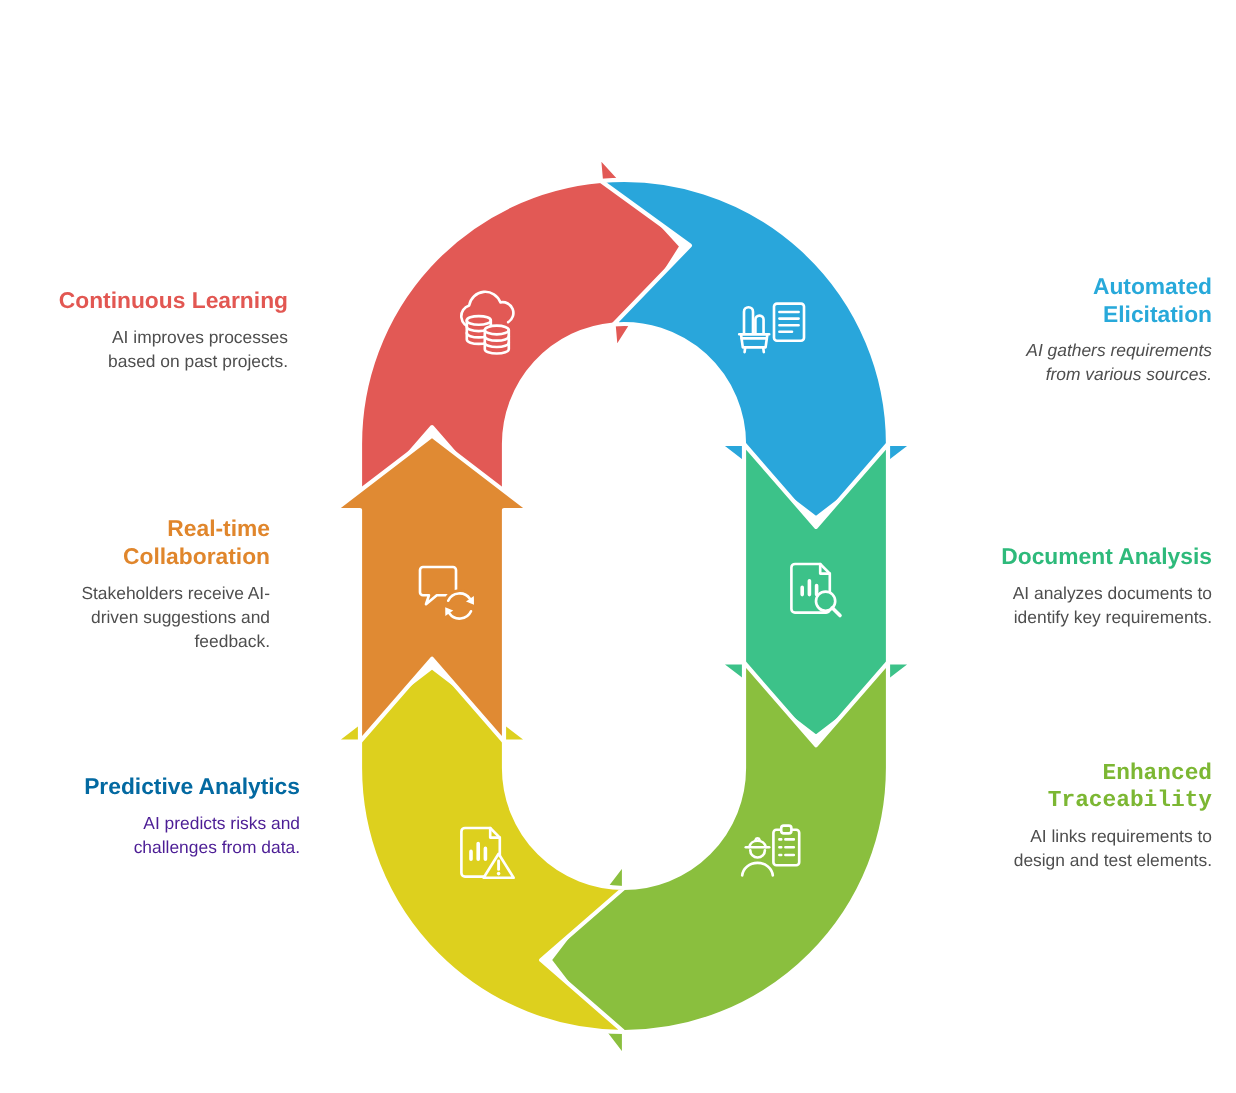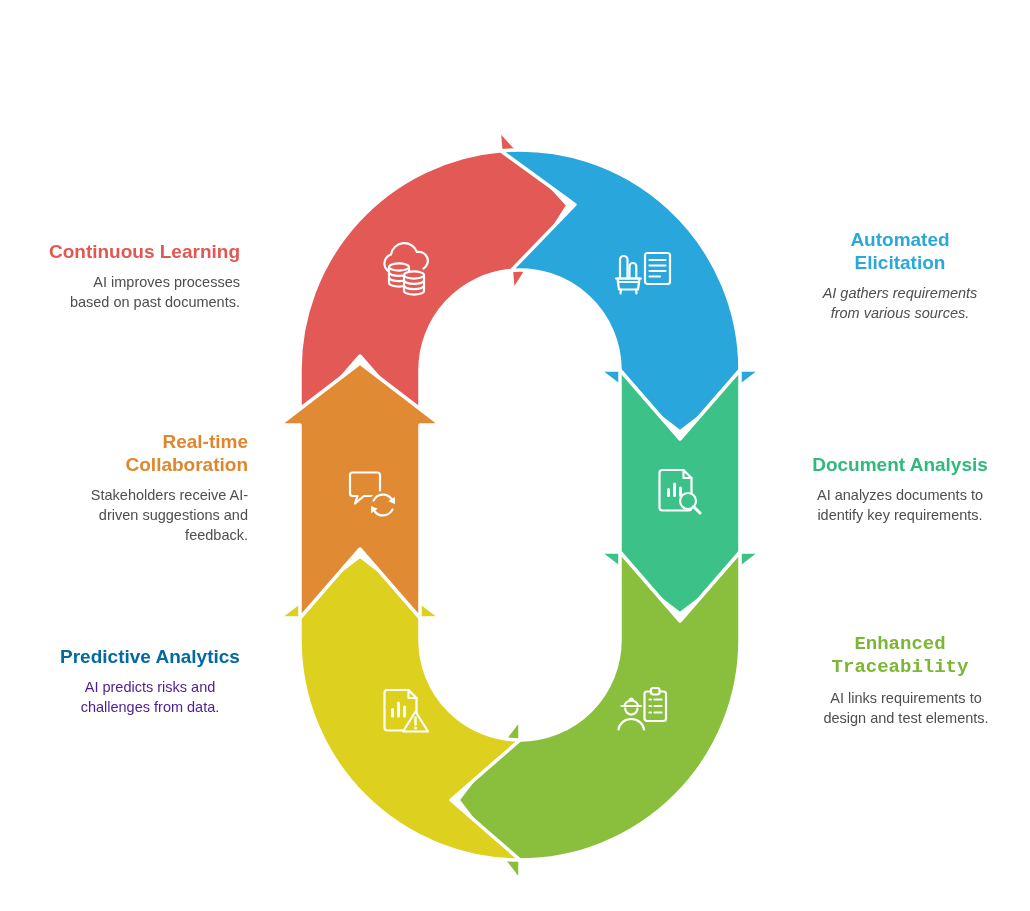--- a/index.html
+++ b/index.html
@@ -8,21 +8,21 @@
   .title{position:absolute;left:0;top:47px;width:1030px;text-align:center;
          font-size:18px;font-weight:bold;letter-spacing:.2px;}
   .ring{position:absolute;left:0;top:0;}
   .ring path, .ring rect, .ring circle, .ring polygon{vector-effect:none;}
   .seg{stroke:#fff;stroke-width:3.5;stroke-linejoin:round;}
   .icon{stroke:#fff;stroke-width:2.2;fill:none;stroke-linecap:round;stroke-linejoin:round;}
   .step{position:absolute;}
   .step .label{font-size:19px;font-weight:bold;line-height:23px;white-space:pre-line;}
   .step .desc{font-size:14.5px;line-height:20px;margin-top:9px;white-space:pre-line;}
   .align-r{text-align:right;}
-  .align-l{text-align:center;}
+  .align-l{text-align:right;}
 </style>
 </head>
 <body>
 
 <div class="stage">
 
 
   <svg class="ring" width="1030" height="911" viewBox="0 0 1030 911">
 
     <path class="seg" d="M300,425 L300,370 A220,220 0 0 1 500.8,150.8 L499,129.9 L568,205.2 L513.1,291.3 L511.3,270.4 A100,100 0 0 0 420,370 L420,425 L360,356 Z" fill="#e25955"></path>
@@ -85,24 +85,24 @@
       <path d="M -11.3,-13.3 A 1.7,1.7 0 0 1 -8.1,-13.3"></path>
       <rect x="3.5" y="-21.5" width="21.5" height="29.5" rx="2.5" fill="#8abf3e"></rect>
       <rect x="10" y="-25" width="8.5" height="6.5" rx="2.2" fill="#8abf3e"></rect>
       <path d="M 8.5,-13.5 H 10 M 13.5,-13.5 H 20.5 M 8.5,-7 H 10 M 13.5,-7 H 20.5 M 8.5,-0.5 H 10 M 13.5,-0.5 H 20.5"></path>
     </g>
   </svg>
 
   <div class="step align-r" style="left:40px;top:240px;width:200px;">
     <div class="label" style="color: rgb(226, 87, 82);">Continuous Learning</div>
     <div class="desc" style="color: rgb(78, 78, 78);">AI improves processes
-based on past documents.</div>
+based on past projects.</div>
   </div>
 
-  <div class="step align-r" style="left:48px;top:430px;width:200px;">
+  <div class="step align-r" style="left:25px;top:430px;width:200px;">
     <div class="label" style="color: rgb(224, 134, 44);">Real-time
 Collaboration</div>
     <div class="desc" style="color: rgb(78, 78, 78);">Stakeholders receive AI-
 driven suggestions and
 feedback.</div>
   </div>
 
   <div class="step align-l" style="left:50px;top:645px;width:200px;">
     <div class="label" style="color: #0369a1;">Predictive Analytics</div>
     <div class="desc" style="color: #4c1d95;">AI predicts risks and

